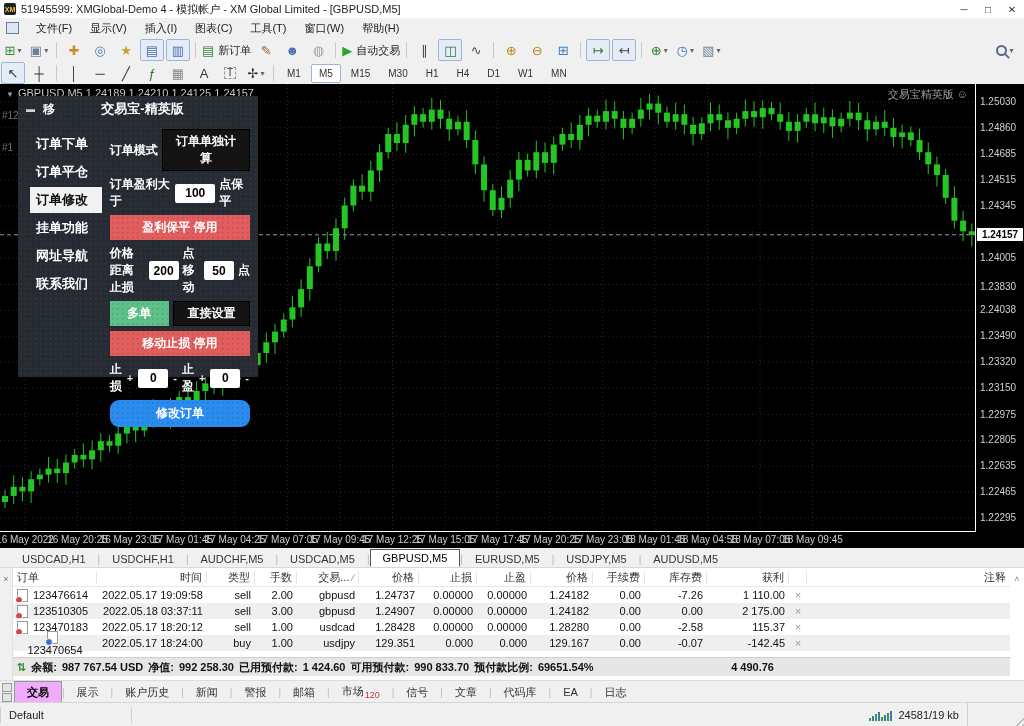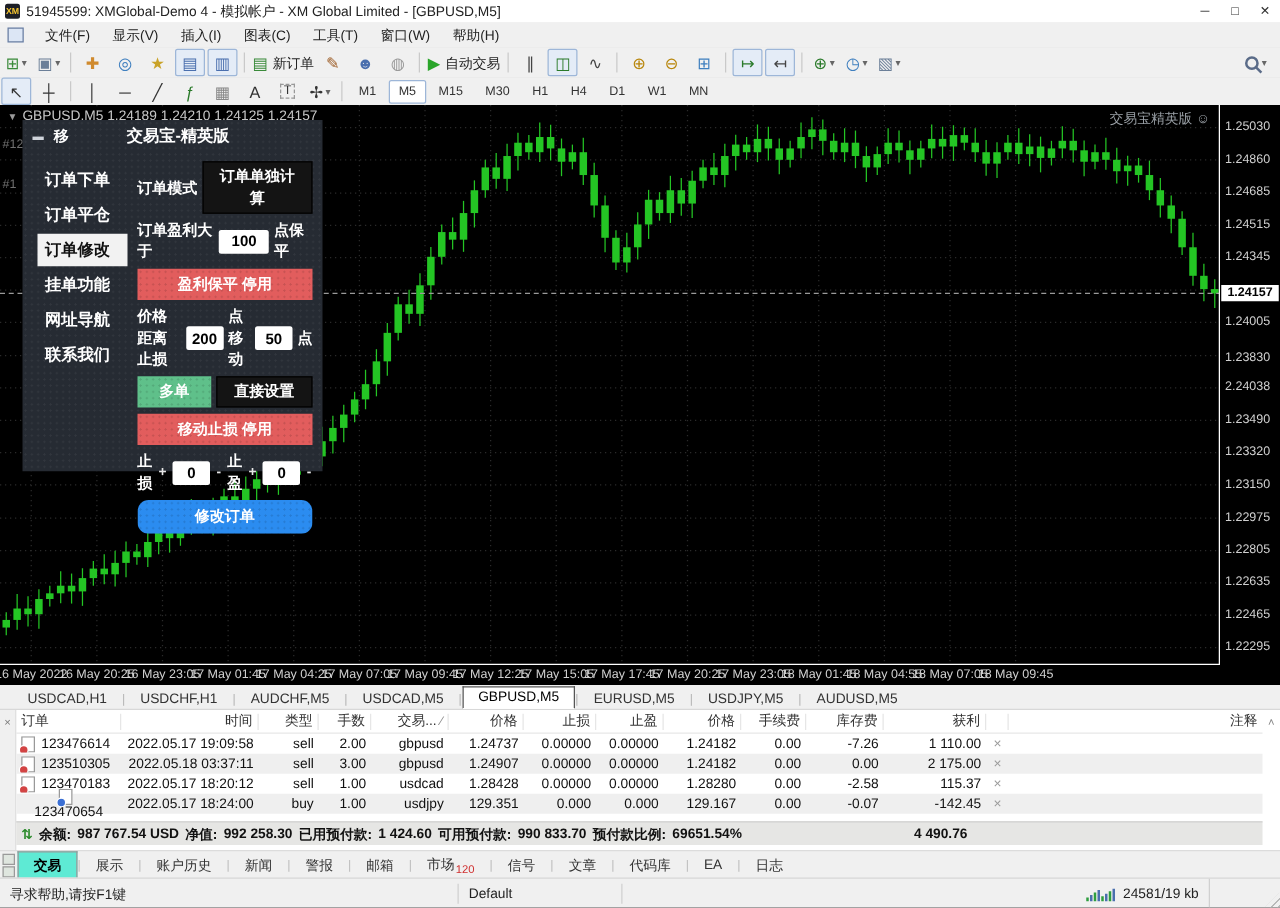--- a/index.html
+++ b/index.html
@@ -92,21 +92,21 @@
   .t-summary{position:absolute;left:0;right:0;bottom:4px;height:18px;background:#e6e6e4;border-top:1px solid #cfcfcf;display:flex;align-items:center;font-size:11px;font-weight:bold;color:#111;gap:5px;padding-left:4px;}
   .ts-icon{color:#2a8a2a;font-size:11px;}
   .ts-profit{position:absolute;right:236px;}
   .t-scroll{width:14px;text-align:center;background:#fff;}
   .t-scroll span{font-size:9px;color:#888;line-height:16px;}
   
   .btabs{position:absolute;left:0;top:680px;width:1024px;height:22px;background:#f0f0f0;display:flex;align-items:center;border-top:1px solid #dcdcdc;}
   .bt-icons{width:14px;display:flex;flex-direction:column;align-items:center;gap:1px;}
   .bt-icons i{width:8px;height:7px;border:1px solid #9a9a9a;background:#dfe6df;display:block;}
   .btab{font-size:11px;color:#333;padding:3px 12px;}
-  .btab.active{background:#5eead4;border:1px solid #999;border-bottom-color:#fff;color:#000;font-weight:bold;}
+  .btab.active{background:#f0abfc;border:1px solid #999;border-bottom-color:#fff;color:#000;font-weight:bold;}
   .btab-sep{color:#bdbdbd;font-size:10px;}
   .badge{color:#d03030;font-size:9px;vertical-align:sub;margin-left:1px;}
   
   .statusbar{position:absolute;left:0;top:702px;width:1024px;height:24px;background:#f0f0f0;border-top:1px solid #d6d6d6;display:flex;align-items:center;font-size:11px;color:#222;}
   .sb-help{width:366px;padding-left:8px;box-sizing:border-box;}
   .sb-div{width:1px;height:16px;background:#d0d0d0;}
   .sb-profile{width:130px;padding-left:8px;box-sizing:border-box;}
   .sb-fill{flex:1;}
   .sb-traffic{display:flex;align-items:flex-end;gap:1px;margin-right:6px;height:12px;}
   .sb-traffic i{display:block;width:2px;}
@@ -807,21 +807,20 @@
       <span class="btab">文章</span>
       <span class="btab-sep">|</span>
       <span class="btab">代码库</span>
       <span class="btab-sep">|</span>
       <span class="btab">EA</span>
       <span class="btab-sep">|</span>
       <span class="btab">日志</span>
     </div>
 
   <div class="statusbar">
-    <span class="sb-help">寻求帮助,请按F1键</span>
     <span class="sb-div"></span>
     <span class="sb-profile">Default</span>
     <span class="sb-div"></span>
     <span class="sb-fill"></span>
     <span class="sb-traffic" id="sb-traffic">
         <i style="height: 3px; background: rgb(46, 158, 63);"></i>
         <i style="height: 5px; background: rgb(74, 111, 174);"></i>
         <i style="height: 7px; background: rgb(46, 158, 63);"></i>
         <i style="height: 9px; background: rgb(74, 111, 174);"></i>
         <i style="height: 4px; background: rgb(46, 158, 63);"></i>

